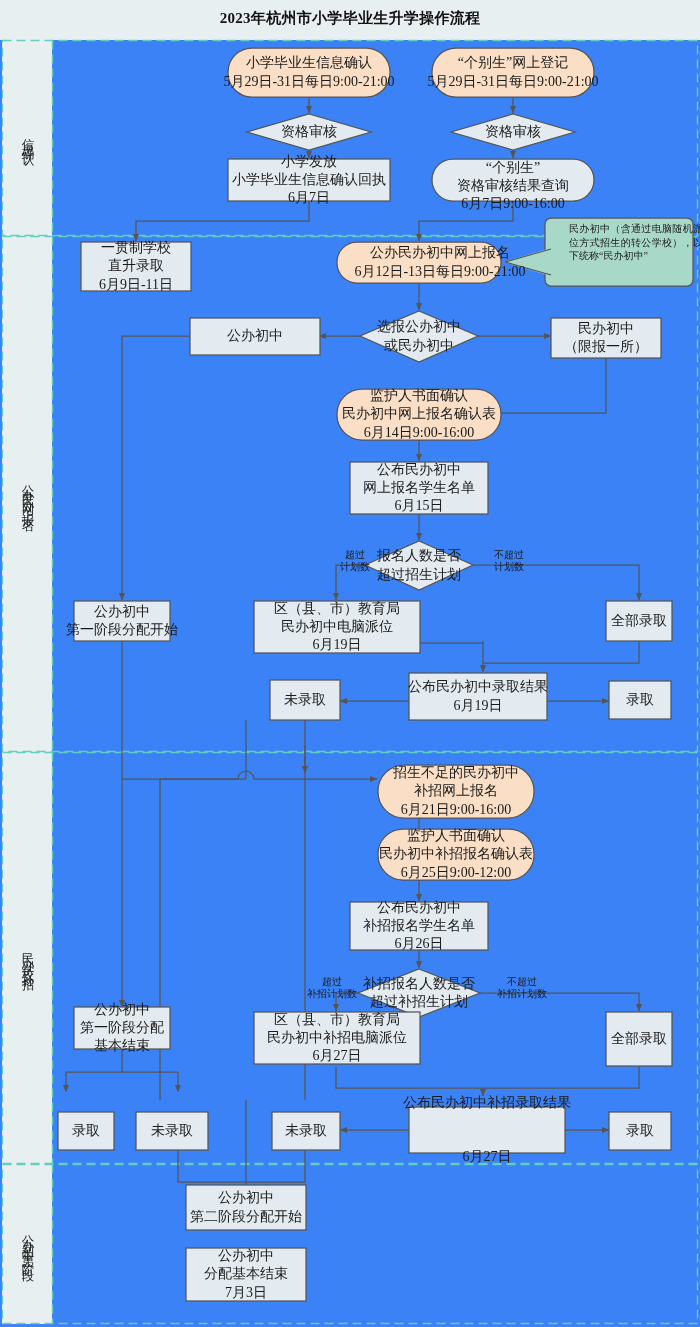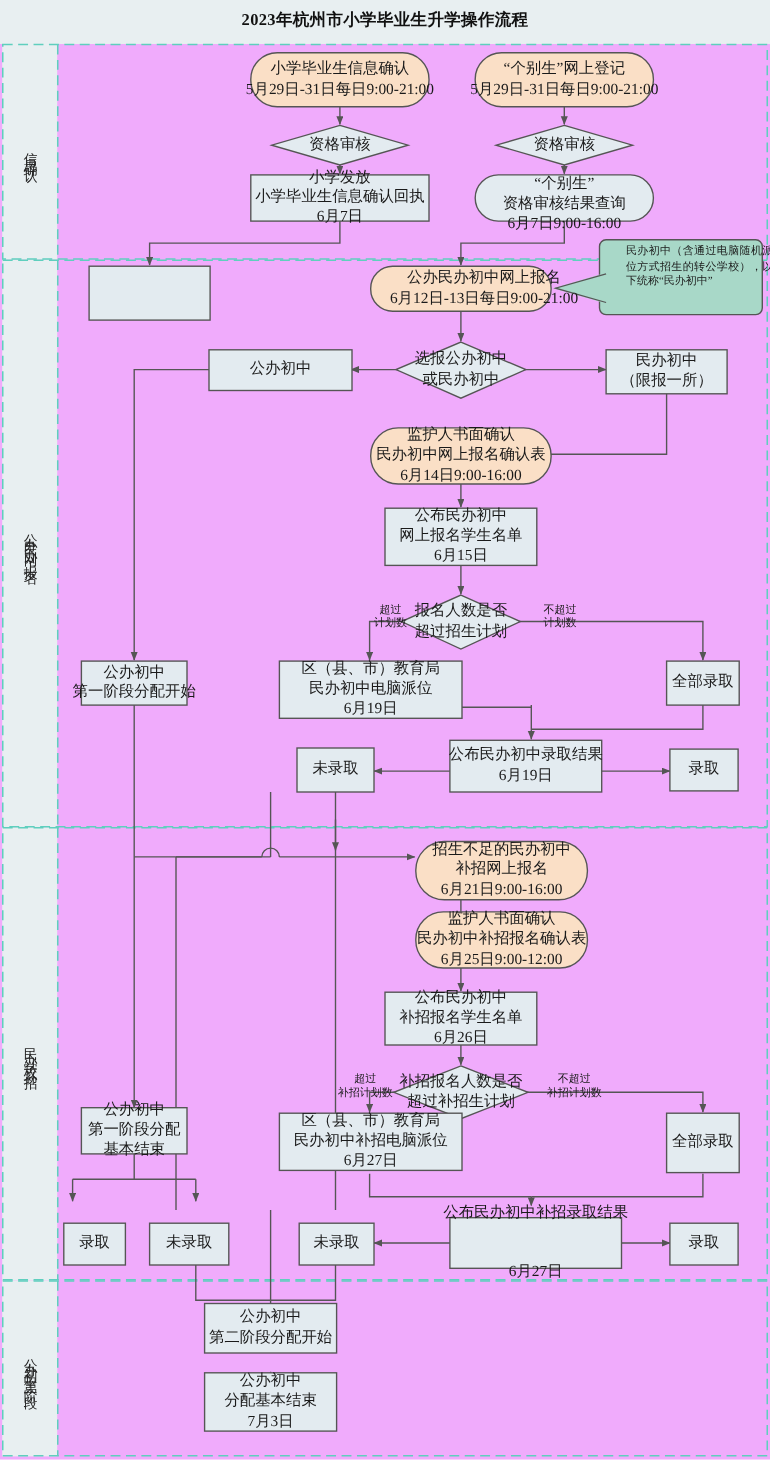--- a/index.html
+++ b/index.html
@@ -1,17 +1,17 @@
 <!DOCTYPE html>
 <html><head>
 <meta charset="utf-8">
 <style>
   html,body{margin:0;padding:0;background:#ffffff;}
   body{font-family:"Liberation Serif","DejaVu Serif",serif;}
-  #stage{position:relative;width:700px;height:1327px;overflow:hidden;background:#f0abfc;}
+  #stage{position:relative;width:700px;height:1327px;overflow:hidden;background:#3b82f6;}
   #stage svg{position:absolute;left:0;top:0;}
   .hdrband{position:absolute;left:0;top:0;width:700px;height:40px;background:#e8eff1;}
   .title{position:absolute;left:0;top:9px;width:700px;text-align:center;font-size:15px;font-weight:bold;color:#111;letter-spacing:.3px;font-family:"Liberation Serif","DejaVu Serif",serif;}
   .sidelabel{position:absolute;display:flex;align-items:center;justify-content:center;
      writing-mode:vertical-rl;text-orientation:upright;font-size:12.5px;color:#222;
      letter-spacing:5px;line-height:1.1;text-align:center;}
   .nodeTxt{position:absolute;display:flex;flex-direction:column;align-items:center;justify-content:center;
      text-align:center;font-size:14px;color:#1a1a1a;line-height:1.30;pointer-events:none;}
   .nodeTxt span{display:block;white-space:nowrap;}
   .edgeTxt{position:absolute;display:flex;flex-direction:column;align-items:center;justify-content:center;
@@ -189,20 +189,25 @@
       <span>小学发放</span>
       <span>小学毕业生信息确认回执</span>
       <span>6月7日</span>
     </div>
   <div class="nodeTxt" style="left:432px;top:159px;width:162px;height:54px;">
       <span>“个别生”</span>
       <span>资格审核结果查询</span>
       <span>6月7日9:00-16:00</span>
     </div>
 
+  <div class="nodeTxt" style="left:81px;top:242px;width:110px;height:49px;">
+      <span>一贯制学校</span>
+      <span>直升录取</span>
+      <span>6月9日-11日</span>
+    </div>
   <div class="nodeTxt" style="left:337px;top:242px;width:164px;height:41px;margin-left:21px;">
       <span>公办民办初中网上报名</span>
       <span>6月12日-13日每日9:00-21:00</span>
     </div>
   <div class="callTxt" style="left:552px;top:222px;width:134px;height:58px;">民办初中（含通过电脑随机派位方式招生的转公学校），以下统称“民办初中”</div>
   <div class="nodeTxt" style="left:360px;top:311px;width:118px;height:51px;">
       <span>选报公办初中</span>
       <span>或民办初中</span>
     </div>
   <div class="nodeTxt" style="left:190px;top:318px;width:130px;height:37px;">

